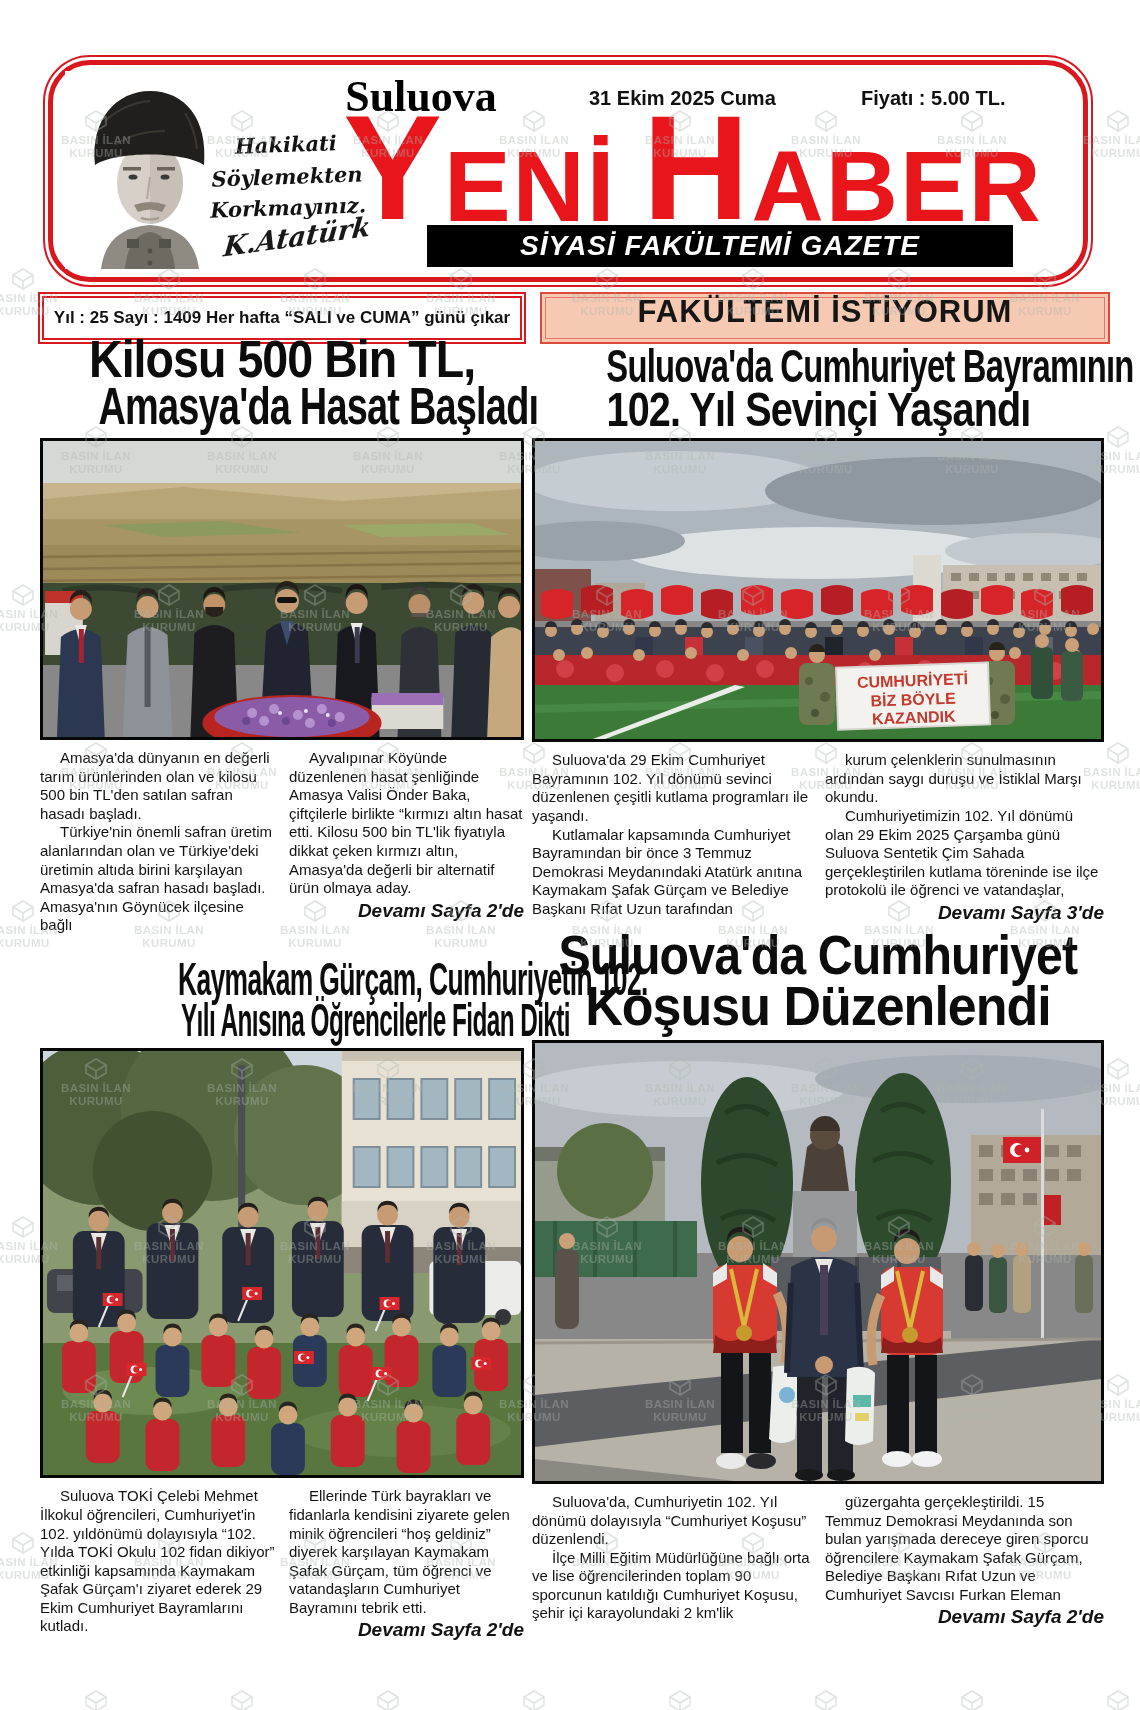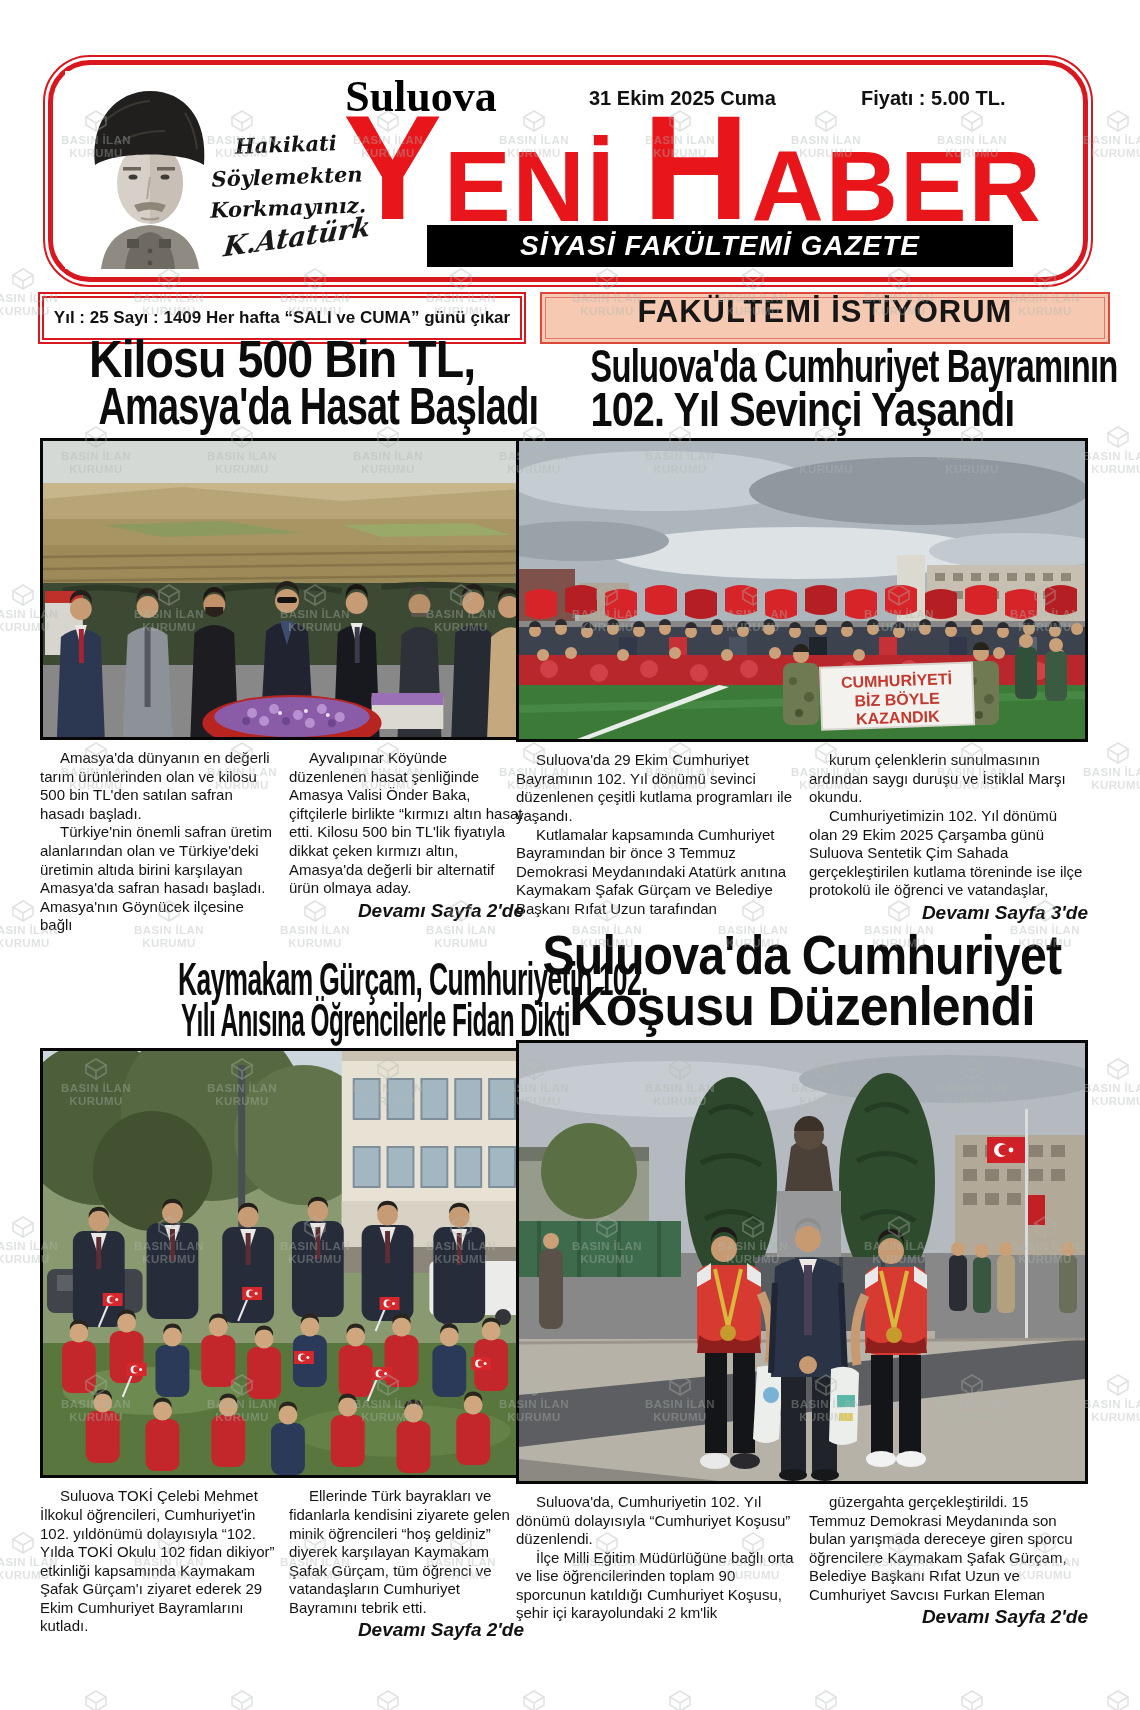--- a/index.html
+++ b/index.html
@@ -33,21 +33,21 @@
   
   .issue-box{position:absolute;left:42px;top:296px;width:476px;height:40px;background:#fff;
              border:2px solid #d8171e;outline:2px solid #d8171e;outline-offset:2px;z-index:10;
              display:flex;align-items:center;justify-content:center;font-weight:700;font-size:17px;}
   .annc-box{position:absolute;left:540px;top:292px;width:566px;height:48px;background:#f6c9b2;
             border:2px solid #dc4a3d;box-shadow:inset 0 0 0 3px #f6c9b2, inset 0 0 0 4px #e2766a;
             display:flex;align-items:flex-start;justify-content:center;z-index:10;}
   .annc-text{font-weight:700;font-size:31px;letter-spacing:1px;color:#161616;}
   
   .colL{position:absolute;left:40px;width:484px;z-index:10;}
-  .colR{position:absolute;left:516px;width:572px;z-index:10;}
+  .colR{position:absolute;left:532px;width:572px;z-index:10;}
   .headline{text-align:center;color:#0c0c0c;font-weight:700;}
   .headline>div{line-height:.98;}
   .hl{display:inline-block;white-space:nowrap;letter-spacing:-1px;}
   .photo-frame{border:3px solid #070707;margin-top:8px;background:#888;}
   .photo-frame svg{display:block;width:100%;height:100%;}
   .body2{display:flex;gap:14px;margin-top:9px;font-size:15px;line-height:1.24;color:#121212;}
   .bcol{flex:1;min-width:0;}
   .bcol p{margin:0;text-indent:20px;}
   .cont{text-align:right;font-weight:700;font-style:italic;font-size:19px;margin-top:1px;}
 </style>

